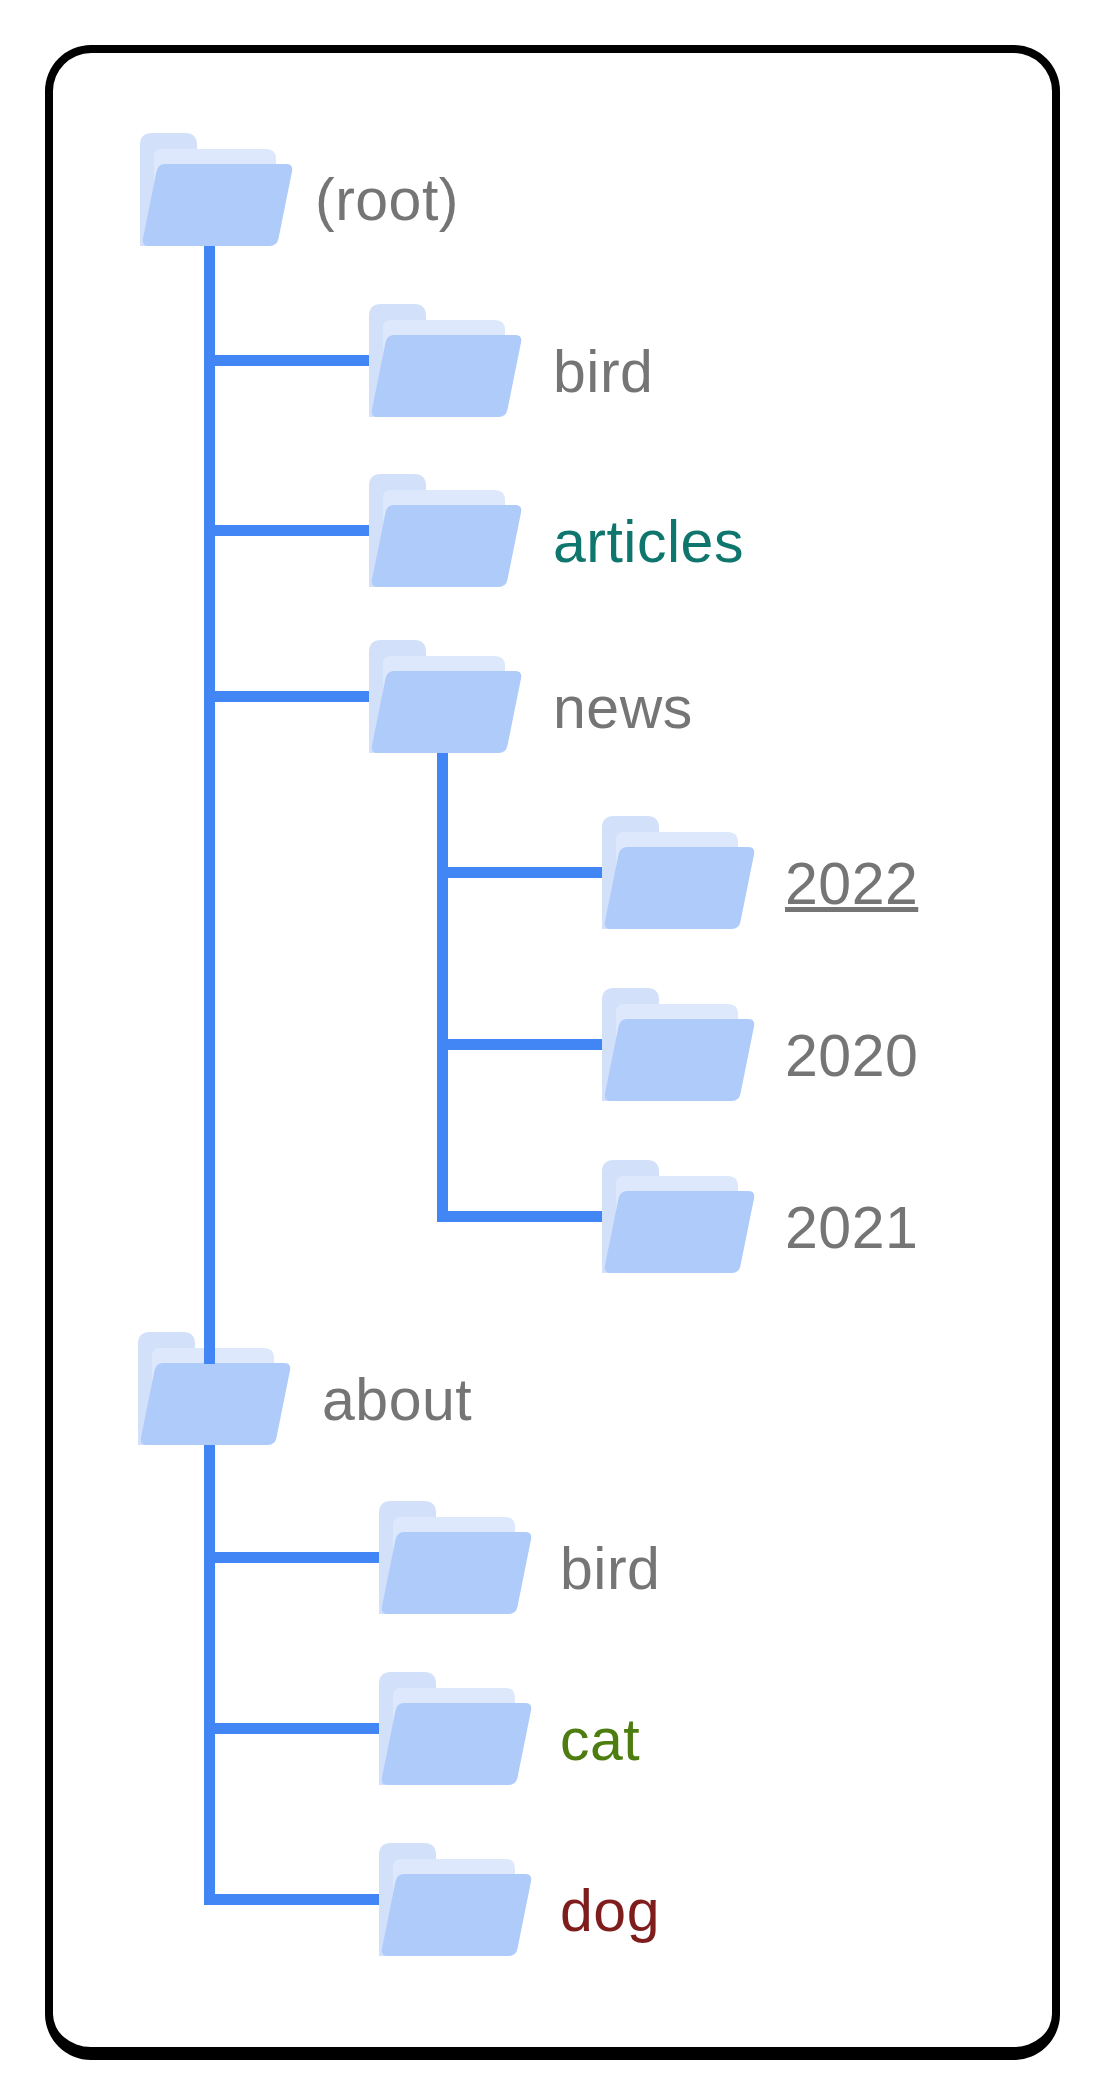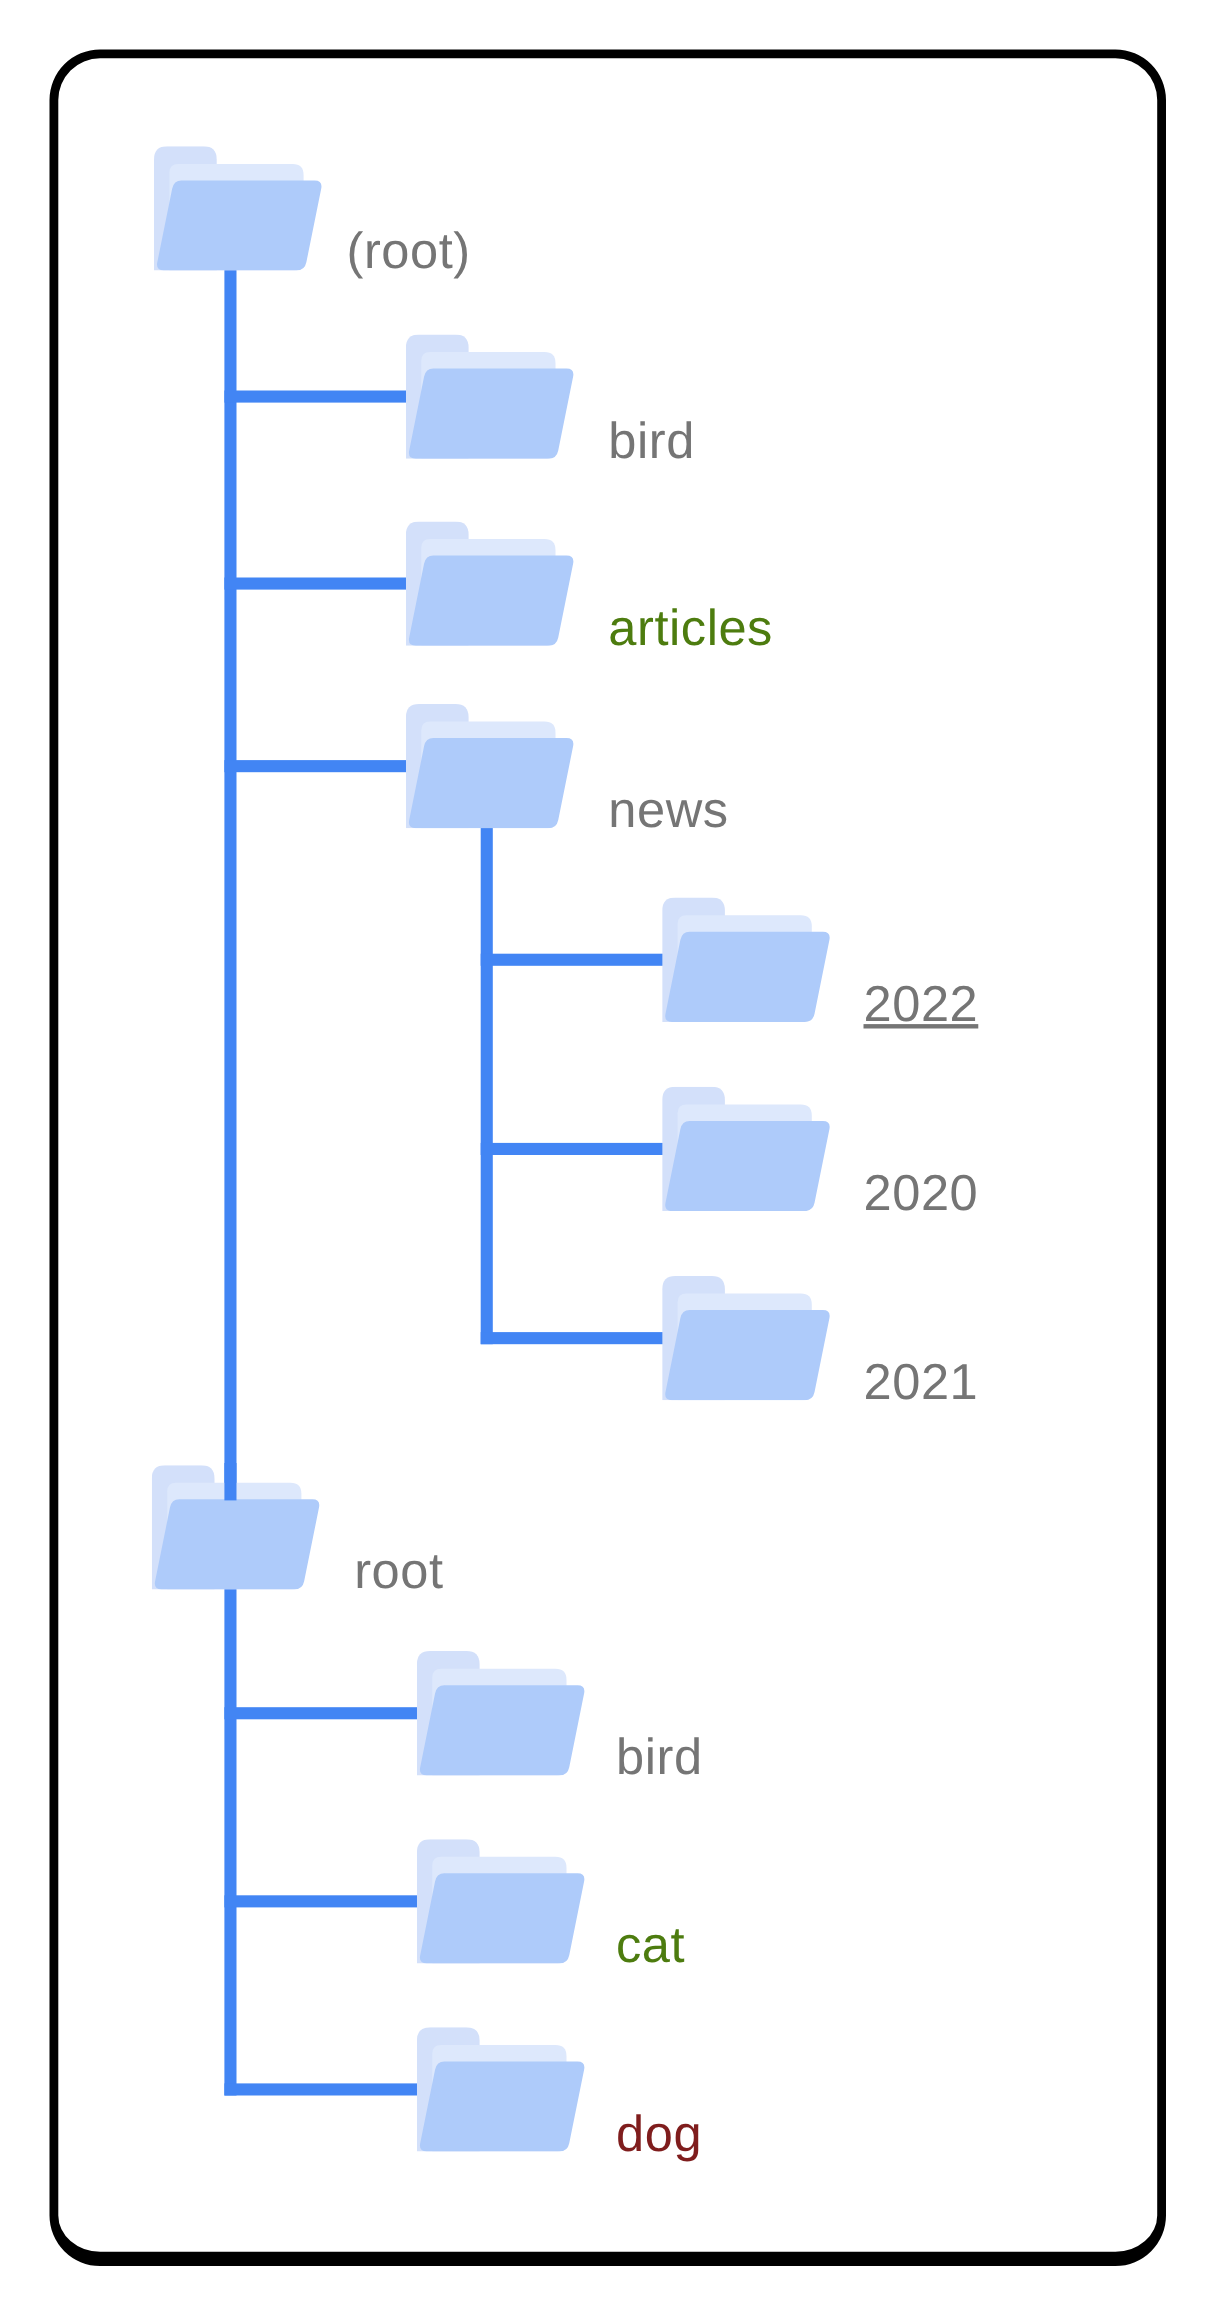--- a/index.html
+++ b/index.html
@@ -39,25 +39,24 @@
   }
   .folder {
     position: absolute;
     width: 153px;
     height: 113px;
     z-index: 2;
   }
   .node-label {
     position: absolute;
     z-index: 2;
-    font-size: 46px;
+    font-size: 59px;
     line-height: 46px;
     letter-spacing: 0.5px;
     white-space: nowrap;
-    margin-top: 28px;
   }
 </style>
 </head>
 <body>
 
 <div class="stage">
   <div class="card"></div>
   <div id="tree">
       <div class="line" style="left: 204px; top: 238px; width: 11px; height: 1667px; background: rgb(66, 133, 244);"></div>
       <div class="line" style="left: 204px; top: 355px; width: 176px; height: 11px; background: rgb(66, 133, 244);"></div>
@@ -81,21 +80,21 @@
         <path d="M0,113 L0,12 Q0,0 12,0 L45,0 Q57,0 57,12 L57,113 Z" fill="#d3e0fa"></path>
         <path d="M22,16 L126,16 Q136,16 136,26 L136,105 Q136,113 128,113 L14,113 L14,24 Q14,16 22,16 Z" fill="#dde8fc"></path>
         <path d="M25,31 L146,31 Q153.5,31 152,38.5 L138.5,105.5 Q137,113 129.5,113 L9,113 Q1.5,113 3,105.5 L16.5,38.5 Q18,31 25,31 Z" fill="#aecbfa"></path>
       </svg>
       <div class="node-label" style="left: 553px; top: 349px; color: rgb(117, 117, 117);">bird</div>
       <svg viewBox="0 0 153 113" class="folder" style="left: 369px; top: 474px;">
         <path d="M0,113 L0,12 Q0,0 12,0 L45,0 Q57,0 57,12 L57,113 Z" fill="#d3e0fa"></path>
         <path d="M22,16 L126,16 Q136,16 136,26 L136,105 Q136,113 128,113 L14,113 L14,24 Q14,16 22,16 Z" fill="#dde8fc"></path>
         <path d="M25,31 L146,31 Q153.5,31 152,38.5 L138.5,105.5 Q137,113 129.5,113 L9,113 Q1.5,113 3,105.5 L16.5,38.5 Q18,31 25,31 Z" fill="#aecbfa"></path>
       </svg>
-      <div class="node-label" style="left: 553px; top: 519px; color: #4d7c0f;">articles</div>
+      <div class="node-label" style="left: 553px; top: 519px; color: #0f766e;">articles</div>
       <svg viewBox="0 0 153 113" class="folder" style="left: 369px; top: 640px;">
         <path d="M0,113 L0,12 Q0,0 12,0 L45,0 Q57,0 57,12 L57,113 Z" fill="#d3e0fa"></path>
         <path d="M22,16 L126,16 Q136,16 136,26 L136,105 Q136,113 128,113 L14,113 L14,24 Q14,16 22,16 Z" fill="#dde8fc"></path>
         <path d="M25,31 L146,31 Q153.5,31 152,38.5 L138.5,105.5 Q137,113 129.5,113 L9,113 Q1.5,113 3,105.5 L16.5,38.5 Q18,31 25,31 Z" fill="#aecbfa"></path>
       </svg>
       <div class="node-label" style="left: 553px; top: 685px; color: rgb(117, 117, 117);">news</div>
       <svg viewBox="0 0 153 113" class="folder" style="left: 602px; top: 816px;">
         <path d="M0,113 L0,12 Q0,0 12,0 L45,0 Q57,0 57,12 L57,113 Z" fill="#d3e0fa"></path>
         <path d="M22,16 L126,16 Q136,16 136,26 L136,105 Q136,113 128,113 L14,113 L14,24 Q14,16 22,16 Z" fill="#dde8fc"></path>
         <path d="M25,31 L146,31 Q153.5,31 152,38.5 L138.5,105.5 Q137,113 129.5,113 L9,113 Q1.5,113 3,105.5 L16.5,38.5 Q18,31 25,31 Z" fill="#aecbfa"></path>
@@ -111,21 +110,21 @@
         <path d="M0,113 L0,12 Q0,0 12,0 L45,0 Q57,0 57,12 L57,113 Z" fill="#d3e0fa"></path>
         <path d="M22,16 L126,16 Q136,16 136,26 L136,105 Q136,113 128,113 L14,113 L14,24 Q14,16 22,16 Z" fill="#dde8fc"></path>
         <path d="M25,31 L146,31 Q153.5,31 152,38.5 L138.5,105.5 Q137,113 129.5,113 L9,113 Q1.5,113 3,105.5 L16.5,38.5 Q18,31 25,31 Z" fill="#aecbfa"></path>
       </svg>
       <div class="node-label" style="left: 785px; top: 1205px; color: rgb(117, 117, 117);">2021</div>
       <svg viewBox="0 0 153 113" class="folder" style="left: 138px; top: 1332px;">
         <path d="M0,113 L0,12 Q0,0 12,0 L45,0 Q57,0 57,12 L57,113 Z" fill="#d3e0fa"></path>
         <path d="M22,16 L126,16 Q136,16 136,26 L136,105 Q136,113 128,113 L14,113 L14,24 Q14,16 22,16 Z" fill="#dde8fc"></path>
         <path d="M25,31 L146,31 Q153.5,31 152,38.5 L138.5,105.5 Q137,113 129.5,113 L9,113 Q1.5,113 3,105.5 L16.5,38.5 Q18,31 25,31 Z" fill="#aecbfa"></path>
       </svg>
-      <div class="node-label" style="left: 322px; top: 1377px; color: rgb(117, 117, 117);">root</div>
+      <div class="node-label" style="left: 322px; top: 1377px; color: rgb(117, 117, 117);">about</div>
       <svg viewBox="0 0 153 113" class="folder" style="left: 379px; top: 1501px;">
         <path d="M0,113 L0,12 Q0,0 12,0 L45,0 Q57,0 57,12 L57,113 Z" fill="#d3e0fa"></path>
         <path d="M22,16 L126,16 Q136,16 136,26 L136,105 Q136,113 128,113 L14,113 L14,24 Q14,16 22,16 Z" fill="#dde8fc"></path>
         <path d="M25,31 L146,31 Q153.5,31 152,38.5 L138.5,105.5 Q137,113 129.5,113 L9,113 Q1.5,113 3,105.5 L16.5,38.5 Q18,31 25,31 Z" fill="#aecbfa"></path>
       </svg>
       <div class="node-label" style="left: 560px; top: 1546px; color: rgb(117, 117, 117);">bird</div>
       <svg viewBox="0 0 153 113" class="folder" style="left: 379px; top: 1672px;">
         <path d="M0,113 L0,12 Q0,0 12,0 L45,0 Q57,0 57,12 L57,113 Z" fill="#d3e0fa"></path>
         <path d="M22,16 L126,16 Q136,16 136,26 L136,105 Q136,113 128,113 L14,113 L14,24 Q14,16 22,16 Z" fill="#dde8fc"></path>
         <path d="M25,31 L146,31 Q153.5,31 152,38.5 L138.5,105.5 Q137,113 129.5,113 L9,113 Q1.5,113 3,105.5 L16.5,38.5 Q18,31 25,31 Z" fill="#aecbfa"></path>

